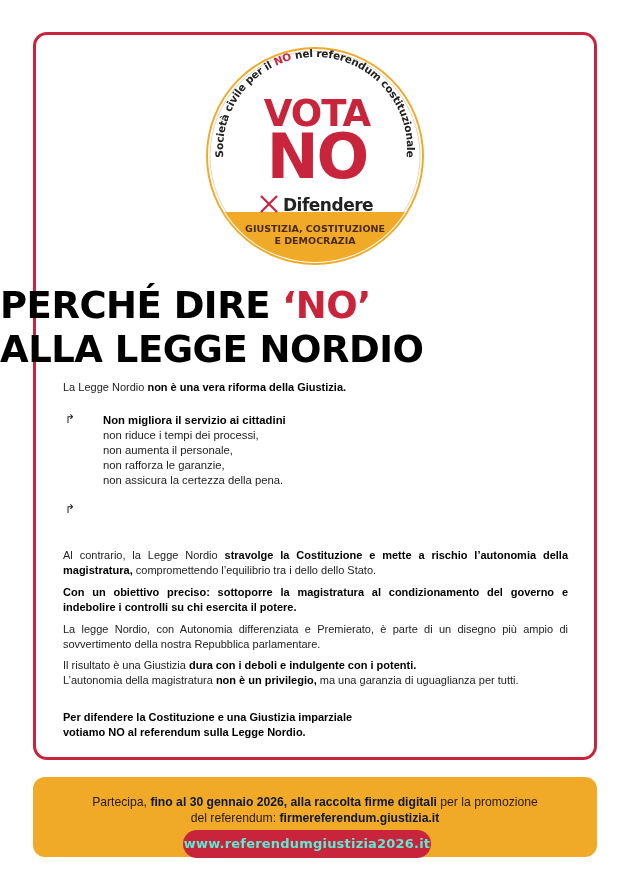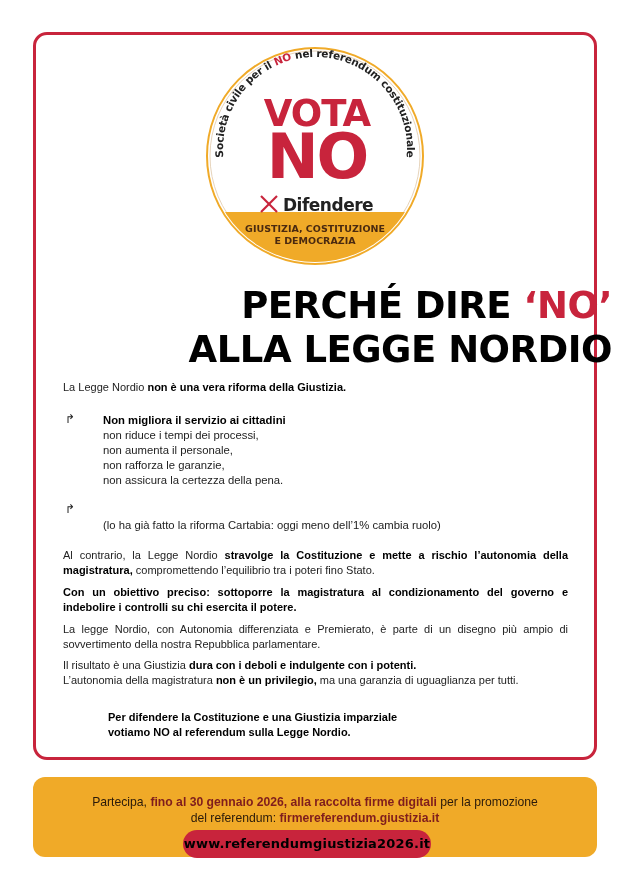--- a/index.html
+++ b/index.html
@@ -11,21 +11,21 @@
     border: 3px solid #c8243c; border-radius: 14px;
   }
 
   
   .emblem {
     position: absolute; left: 199px; top: 46px; width: 232px; height: 220px;
   }
   .emblem svg { width: 232px; height: 220px; display: block; }
 
   .title {
-    position: absolute; left: 0; width: 612px; text-align: right;
+    position: absolute; left: 0; width: 612px; text-align: left;
     font-family: "DejaVu Sans", sans-serif; font-weight: bold;
     font-size: 37px; line-height: 44px; letter-spacing: -0.5px; color: #000;
   }
   .title .red { color: #c8243c; }
   .title-1 { top: 284px; }
   .title-2 { top: 328px; }
 
   .body {
     position: absolute; left: 63px; width: 505px;
     font-family: "Liberation Sans", sans-serif; font-size: 11px; line-height: 15px; color: #222;
@@ -39,25 +39,25 @@
   .bullet-text b { font-weight: bold; color: #000; }
 
   .cta {
     position: absolute; left: 33px; top: 777px; width: 564px; height: 80px;
     background: #f0aa28; border-radius: 12px;
   }
   .cta-text {
     position: absolute; left: 0; top: 17px; width: 564px; text-align: center;
     font-size: 12.2px; line-height: 16px; color: #2a1a0a;
   }
-  .cta-text b { font-weight: bold; color: #7f1d1d; }
+  .cta-text b { font-weight: bold; color: #0f172a; }
   .pill {
     position: absolute; left: 150px; top: 53px; width: 248px; height: 28px;
     background: #c8243c; border-radius: 14px;
-    color: #000000; font-weight: bold; font-size: 13px; line-height: 28px; text-align: center;
+    color: #5eead4; font-weight: bold; font-size: 13px; line-height: 28px; text-align: center;
     font-family: "DejaVu Sans", sans-serif; letter-spacing: 0.2px;
   }
 </style>
 </head>
 <body>
 
 <div class="frame"></div>
 
 <div class="emblem">
   <svg viewBox="0 0 232 220" xmlns="http://www.w3.org/2000/svg">
@@ -106,44 +106,43 @@
     <span>non aumenta il personale,</span><br>
     <span>non rafforza le garanzie,</span><br>
     <span>non assicura la certezza della pena.</span>
   </div>
 </div>
 
 <div class="bullet-row" style="top:503px;">
   <span class="bullet-arrow">↱</span>
   <div class="bullet-text">
     <br>
-    <span>(lo ha già fatto la riforma Cartabia: oggi meno dell’1% cambia ruolo)</span>
   </div>
 </div>
 
 <div class="body just" style="top:548px;">
-  <span>Al contrario, la Legge Nordio </span><b>stravolge la Costituzione e mette a rischio l’autonomia della magistratura,</b><span> compromettendo l’equilibrio tra i poteri fino Stato.</span>
+  <span>Al contrario, la Legge Nordio </span><b>stravolge la Costituzione e mette a rischio l’autonomia della magistratura,</b><span> compromettendo l’equilibrio tra i dello dello Stato.</span>
 </div>
 
 <div class="body just" style="top:585px;">
   <b>Con un obiettivo preciso: sottoporre la magistratura al condizionamento del governo e indebolire i controlli su chi esercita il potere.</b>
 </div>
 
 <div class="body just" style="top:622px;">
   <span>La legge Nordio, con Autonomia differenziata e Premierato, è parte di un disegno più ampio di sovvertimento della nostra Repubblica parlamentare.</span>
 </div>
 
 <div class="body" style="top:658px;">
   <span>Il risultato è una Giustizia </span><b>dura con i deboli e indulgente con i potenti.</b>
 </div>
 <div class="body just" style="top:673px;">
   <span>L’autonomia della magistratura </span><b>non è un privilegio,</b><span> ma una garanzia di uguaglianza per tutti.</span>
 </div>
 
-<div class="body" style="top:710px;margin-left:45px;">
+<div class="body" style="top:710px;">
   <b>Per difendere la Costituzione e una Giustizia imparziale</b><br>
   <b>votiamo NO al referendum sulla Legge Nordio.</b>
 </div>
 
 <div class="cta">
   <div class="cta-text">
     <span>Partecipa, </span><b>fino al 30 gennaio 2026, alla raccolta firme digitali</b><span> per la promozione</span><br>
     <span>del referendum: </span><b>firmereferendum.giustizia.it</b>
   </div>
   <div class="pill">www.referendumgiustizia2026.it</div>

